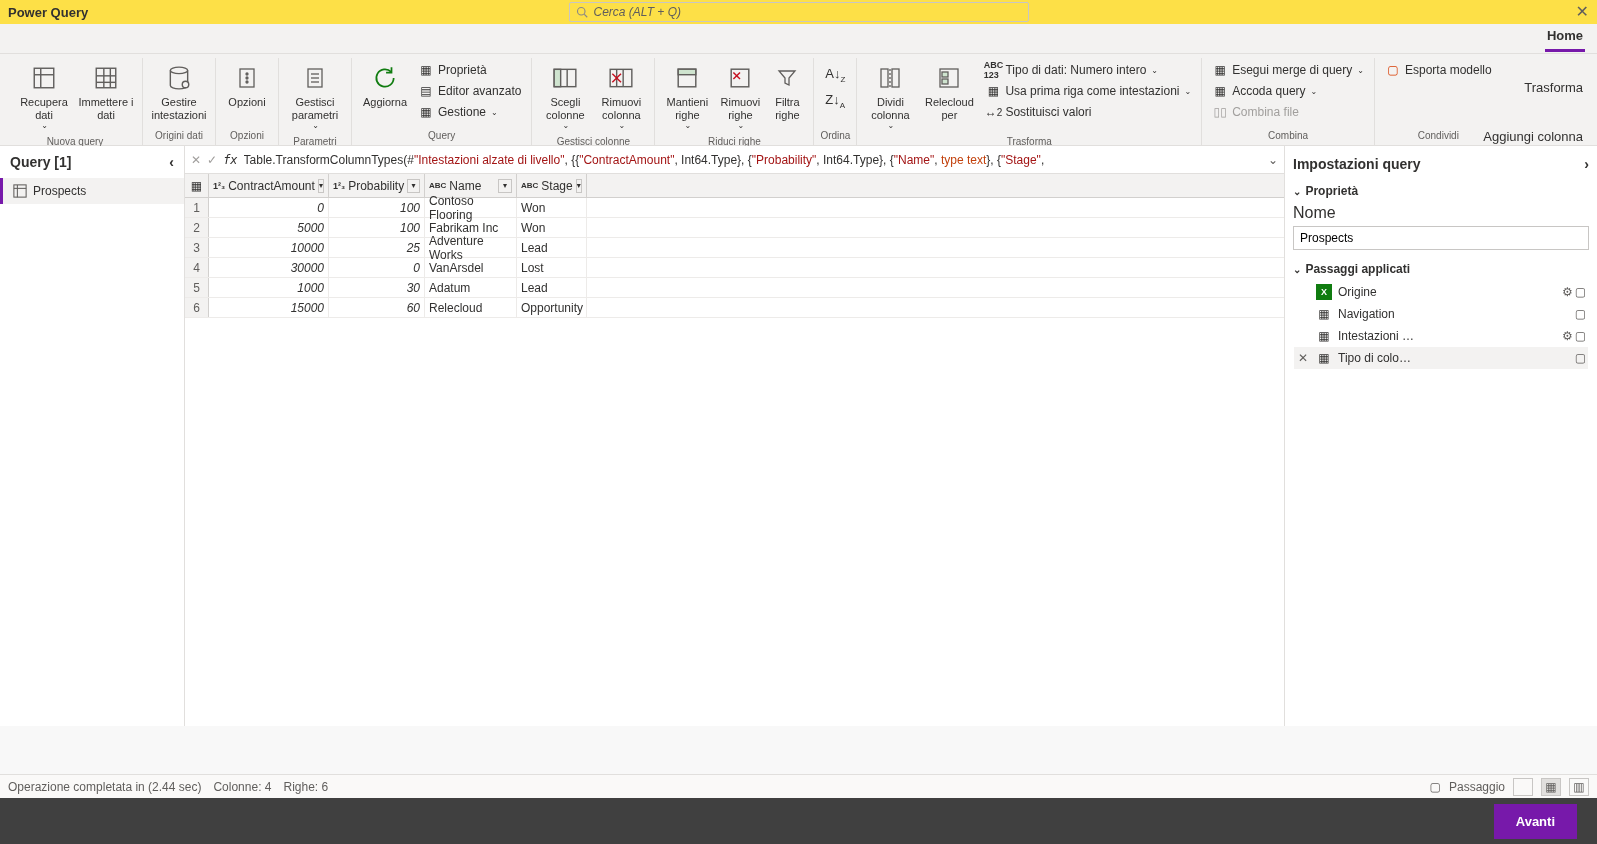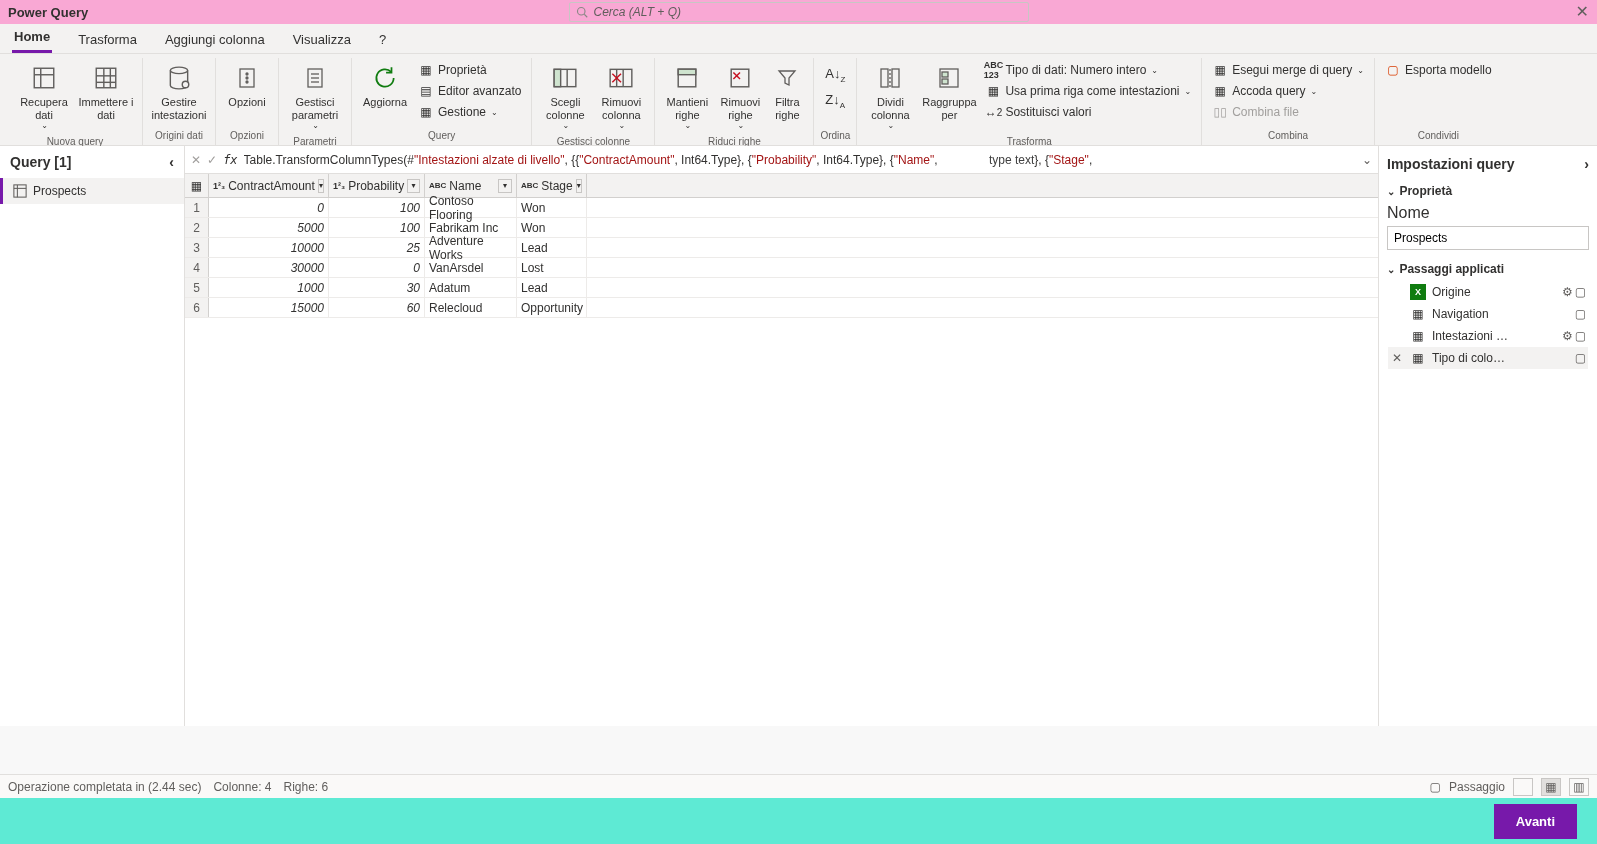--- a/index.html
+++ b/index.html
@@ -1,26 +1,26 @@
 <!DOCTYPE html>
 <html><head>
 <meta charset="utf-8">
 <style>
 * { margin:0; padding:0; box-sizing:border-box; font-family:"Segoe UI",Arial,sans-serif; }
 body { background:#f8f8f8; font-size:12px; color:#323130; width:1597px; height:844px; overflow:hidden; position:relative; }
 
 
-.titlebar { height:24px; display:flex; align-items:center; padding:0 8px; background:#f9a8d4; }
+.titlebar { height:24px; display:flex; align-items:center; padding:0 8px; background:#fde047; }
 .titlebar .title { font-size:13px; font-weight:600; }
 .titlebar .search { margin-left:auto; margin-right:auto; position:absolute; left:50%; transform:translateX(-50%); top:2px; width:460px; height:20px; border:1px solid #c8c6c4; border-radius:2px; display:flex; align-items:center; padding:0 6px; background:#fff0; color:#605e5c;font-style:italic; }
 .titlebar .search svg { margin-right:6px; stroke:#8a8886; }
 .titlebar .close { position:absolute; right:8px; top:2px; font-size:16px; color:#605e5c; cursor:pointer; }
 
 
-.tabs { height:30px; display:flex; align-items:flex-end; gap:24px; padding:0 12px; border-bottom:1px solid #e1dfdd; background:#f3f2f1; }
+.tabs { height:30px; display:flex; align-items:flex-end; gap:24px; padding:0 12px; border-bottom:1px solid #e1dfdd; background:#f3f2f1;flex-direction:column; }
 .tab { font-size:13px; padding:4px 2px 6px; cursor:pointer; color:#323130; }
 .tab.active { border-bottom:3px solid #7719aa; font-weight:600; }
 
 
 .ribbon { height:92px; background:#f3f2f1; border-bottom:1px solid #e1dfdd; display:flex; padding:4px 8px 0; }
 .group { display:flex; flex-direction:column; align-items:center; padding:0 6px; border-right:1px solid #e1dfdd; }
 .group:last-child { border-right:none; }
 .group-body { display:flex; align-items:flex-start; gap:2px; flex:1; }
 .group-label { font-size:10px; color:#605e5c; padding:2px 0 4px; }
 .big-btn { display:flex; flex-direction:column; align-items:center; justify-content:flex-start; width:60px; padding:4px 2px; cursor:pointer; font-size:11px; text-align:center; line-height:1.15; }
@@ -35,51 +35,51 @@
 .main { display:flex; height:580px; }
 .qpanel { width:185px; border-right:1px solid #e1dfdd; background:#fff; }
 .qpanel-head { display:flex; align-items:center; justify-content:space-between; padding:8px 10px; font-size:14px; font-weight:600;gap:40px; }
 .qitem { display:flex; align-items:center; gap:6px; padding:6px 10px; cursor:pointer; border-left:3px solid #7719aa; background:#f3f2f1; }
 .qitem svg { stroke:#605e5c; }
 
 .center { flex:1; display:flex; flex-direction:column; background:#fff; }
 .fbar { height:28px; display:flex; align-items:center; gap:6px; padding:0 6px; border-bottom:1px solid #e1dfdd; }
 .fbar .fx { font-style:italic; font-family:Consolas,monospace; }
 .fbar .formula-display { flex:1; font-family:Consolas,monospace; font-size:12px; white-space:nowrap; overflow:hidden; }
-.kw1 { color:#a31515; } .kw2 { color:#404040;margin-left:48px; }
+.kw1 { color:#a31515; } .kw2 { color:#c2410c; }
 
 .grid { font-size:12px; }
 .ghead { display:flex; background:#f3f2f1; border-bottom:1px solid #d2d0ce; height:24px; }
 .ghead .rowh { width:24px; border-right:1px solid #d2d0ce; display:flex; align-items:center; justify-content:center; background:#f3f2f1; }
 .colh { display:flex; align-items:center; border-right:1px solid #d2d0ce; padding:0 4px; gap:3px; background:#f3f2f1; cursor:pointer; }
 .colh .dd { margin-left:auto; border:1px solid #c8c6c4; width:14px; height:14px; display:flex; align-items:center; justify-content:center; font-size:8px; }
 .c1 { width:120px; } .c2 { width:96px; } .c3 { width:92px; } .c4 { width:70px; }
 .grow { display:flex; height:20px; border-bottom:1px solid #edebe9; }
 .grow .rn { width:24px; background:#f3f2f1; border-right:1px solid #d2d0ce; display:flex; align-items:center; justify-content:center; color:#605e5c; }
 .cell { border-right:1px solid #edebe9; padding:0 4px; display:flex; align-items:center; }
 .num { justify-content:flex-end; font-style:italic; }
 
-.rpanel { width:219px; border-left:1px solid #e1dfdd; background:#fff; padding:6px 8px; }
+.rpanel { width:313px; border-left:1px solid #e1dfdd; background:#fff; padding:6px 8px; }
 .rpanel-head { display:flex; justify-content:space-between; align-items:center; font-size:14px; font-weight:600; padding:4px 0 8px; }
 .sect { font-size:12px; font-weight:600; padding:4px 0; cursor:pointer; }
 .sect::before { content:"⌄"; display:inline-block; margin-right:4px; font-size:10px; }
 .rpanel input { width:100%; border:1px solid #c8c6c4; padding:4px 6px; font-size:12px; margin:2px 0 8px; }
 .steps { border:1px solid transparent; }
 .step { display:flex; align-items:center; gap:6px; padding:3px 2px; font-size:12px; cursor:pointer; }
 .step .sic { width:16px; height:16px; display:flex; align-items:center; justify-content:center; }
 .step .gears { margin-left:auto; display:flex; gap:2px; color:#605e5c; }
 .step.active { background:#f3f2f1; }
 .step .del { color:#605e5c; width:14px; text-align:center; }
 
 
 .status { position:absolute; left:0; bottom:46px; height:24px; width:100%; border-top:1px solid #e1dfdd; display:flex; align-items:center; padding:0 8px; gap:12px; font-size:12px; color:#605e5c; background:#faf9f8; }
 .status .right { margin-left:auto; display:flex; align-items:center; gap:8px; }
 .view-btn { width:20px; height:18px; border:1px solid #c8c6c4; display:flex; align-items:center; justify-content:center; cursor:pointer; }
 
-.footer { position:absolute; right:0; bottom:0; height:46px; width:100%; display:flex; justify-content:flex-end; align-items:center; padding:0 20px; background:#5eead4; }
+.footer { position:absolute; right:0; bottom:0; height:46px; width:100%; display:flex; justify-content:flex-end; align-items:center; padding:0 20px; background:#404040; }
 .btn-primary { background:#7719aa; color:#fff; border:none; padding:10px 22px; font-size:13px; font-weight:600; cursor:pointer; }
 
 .chev { font-size:8px; margin-left:1px; }
 .typeico { font-size:9px; color:#323130; font-weight:600; }
 </style>
 </head>
 <body>
 
 <div class="titlebar">
   <span class="title">Power Query</span>
@@ -305,21 +305,21 @@
           <span class="chev">⌄</span>
       </div>
       <div class="big-btn" style="width:60px">
         <span class="ic">
             <svg width="24" height="24" viewBox="0 0 24 24" fill="none" stroke="#605e5c" stroke-width="1.3">
               <rect x="3" y="3" width="18" height="18"></rect>
               <rect x="5" y="6" width="6" height="5" fill="#cfe4cf"></rect>
               <rect x="5" y="13" width="6" height="5" fill="#cfe4cf"></rect>
             </svg>
           </span>
-        <span>Raggruppa per</span>
+        <span>Relecloud per</span>
       </div>
       <div class="small-col">
         <div class="small-btn">
             <span class="ic typeico">ABC<br>123</span>
             <span>Tipo di dati: Numero intero</span>
             <span class="chev">⌄</span>
           </div>
         <div class="small-btn">
             <span class="ic">▦</span>
             <span>Usa prima riga come intestazioni</span>

